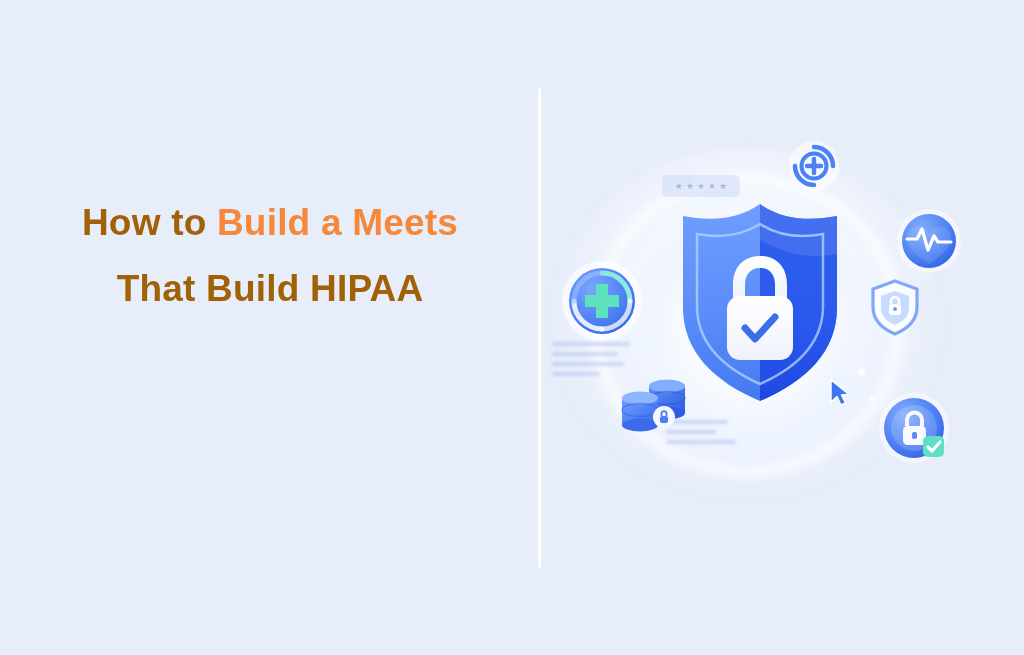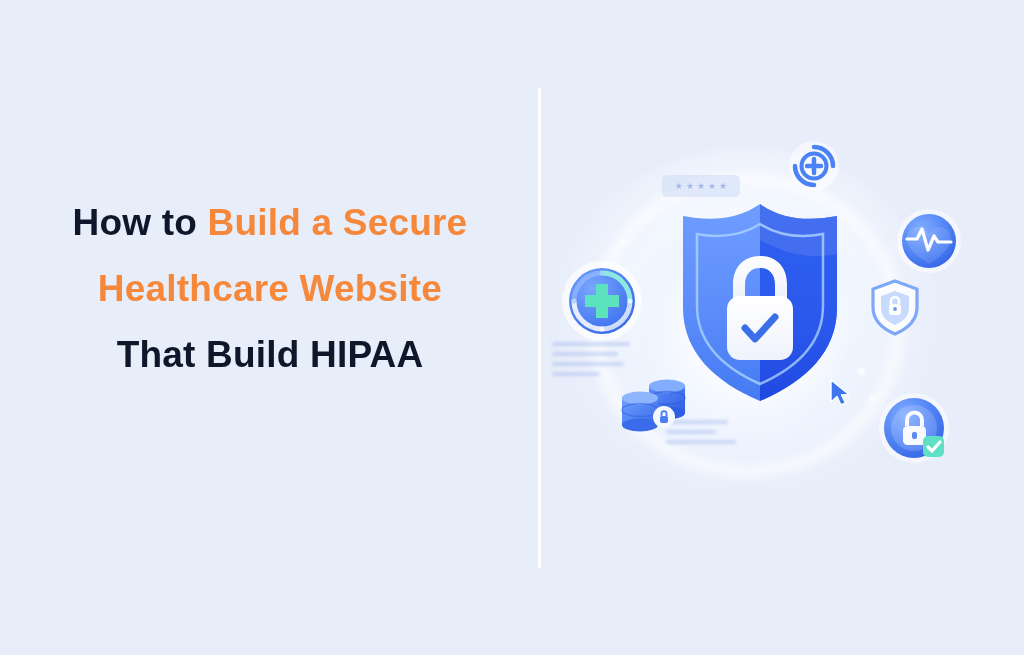--- a/index.html
+++ b/index.html
@@ -24,21 +24,21 @@
     width:420px;
     text-align:center;
   }
   .headline-line {
     font-size:37px;
     font-weight:700;
     letter-spacing:.2px;
     line-height:66px;
     white-space:nowrap;
   }
-  .tx-blue   { color:#0f172a; }
+  .tx-blue   { color:#a16207; }
   .tx-orange { color:#f5883b; }
 
   
   #divider {
     position:absolute;
     left:538px; top:88px;
     width:3px; height:480px;
     background:#ffffff;
     border-radius:2px;
   }
@@ -145,23 +145,22 @@
 
   svg { display:block; overflow:visible; }
 </style>
 </head>
 <body>
 
 <div id="banner">
 
   <div id="headline-block">
     <div class="headline-line">
-      <span class="tx-blue">How to </span><span class="tx-orange">Build a Secure</span>
-    </div>
-    <div class="headline-line tx-orange">Healthcare Website</div>
+      <span class="tx-blue">How to </span><span class="tx-orange">Build a Meets</span>
+    </div>
     <div class="headline-line tx-blue">That Build HIPAA</div>
   </div>
 
   <div id="divider"></div>
 
   <div id="illustration">
 
     <div class="blob" id="blob-outer"></div>
     <div class="blob" id="blob-ring"></div>
     <div class="blob" id="blob-inner"></div>

